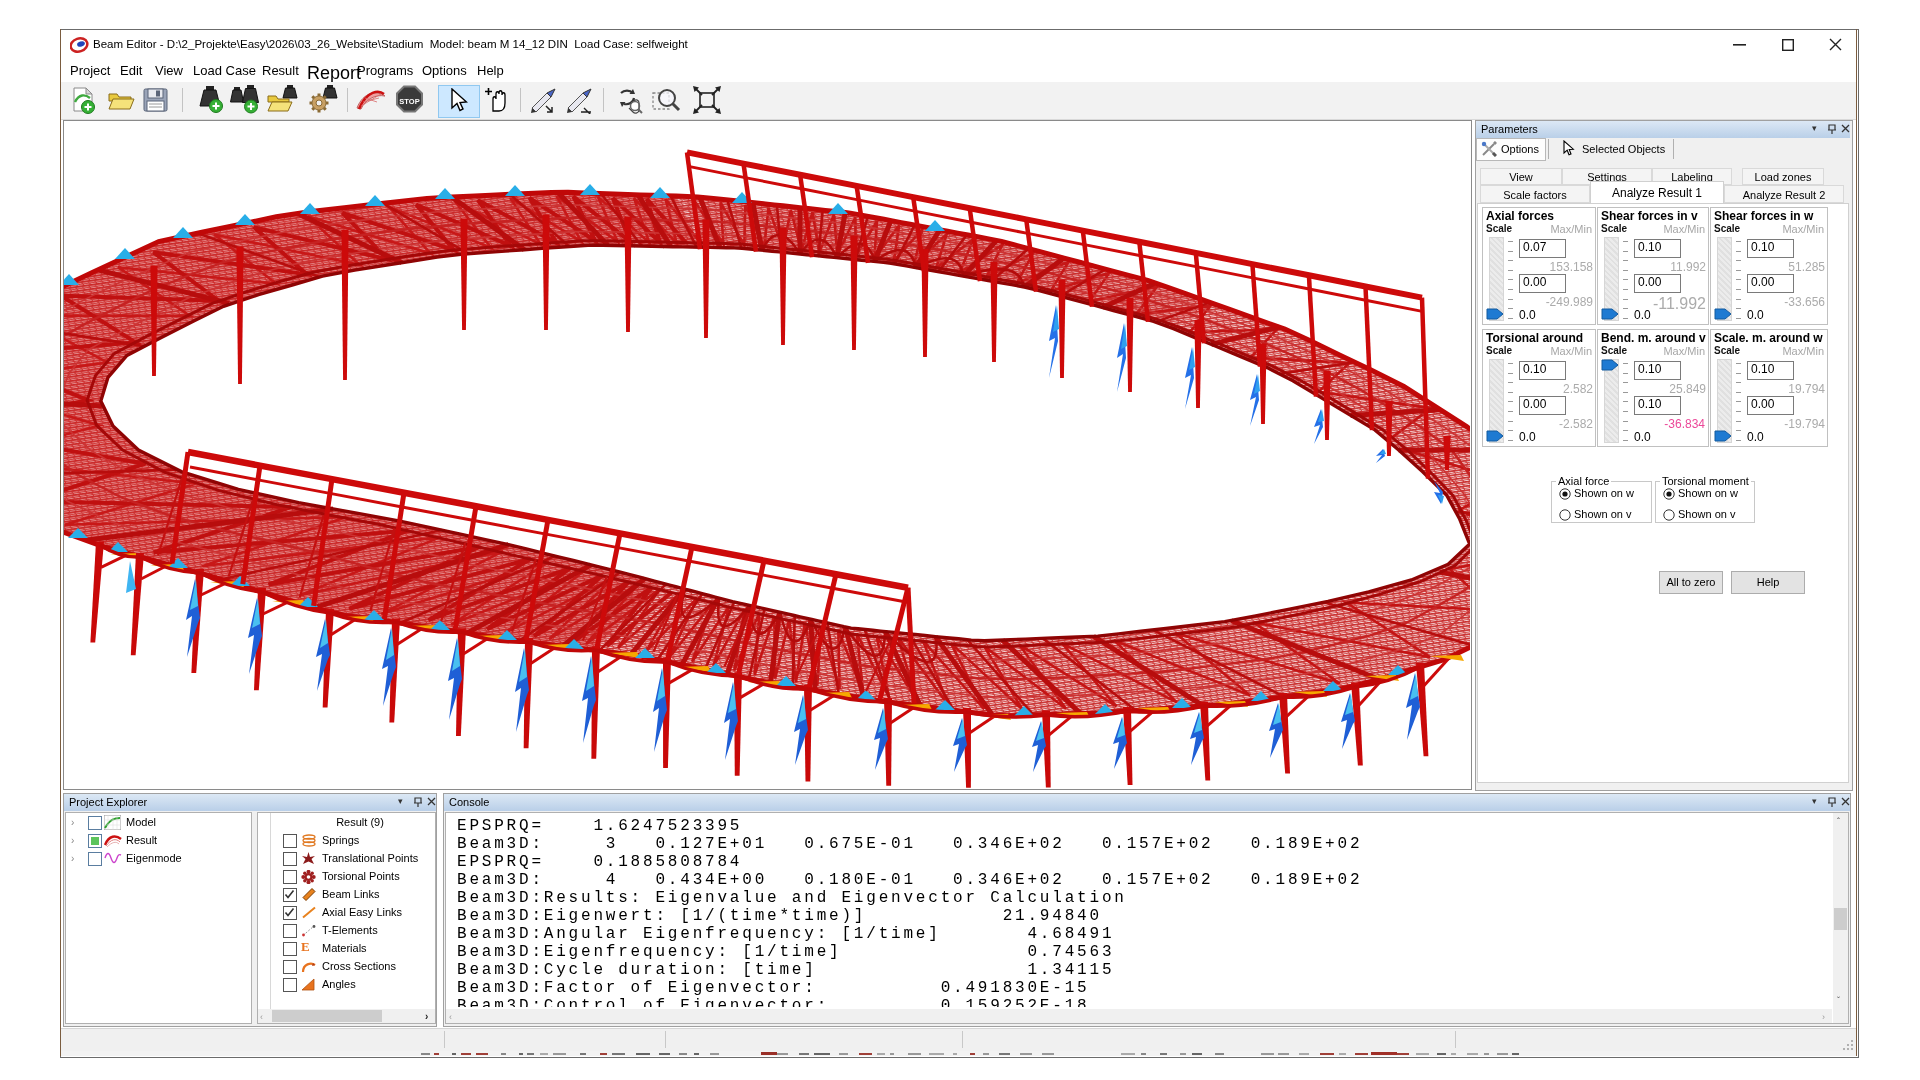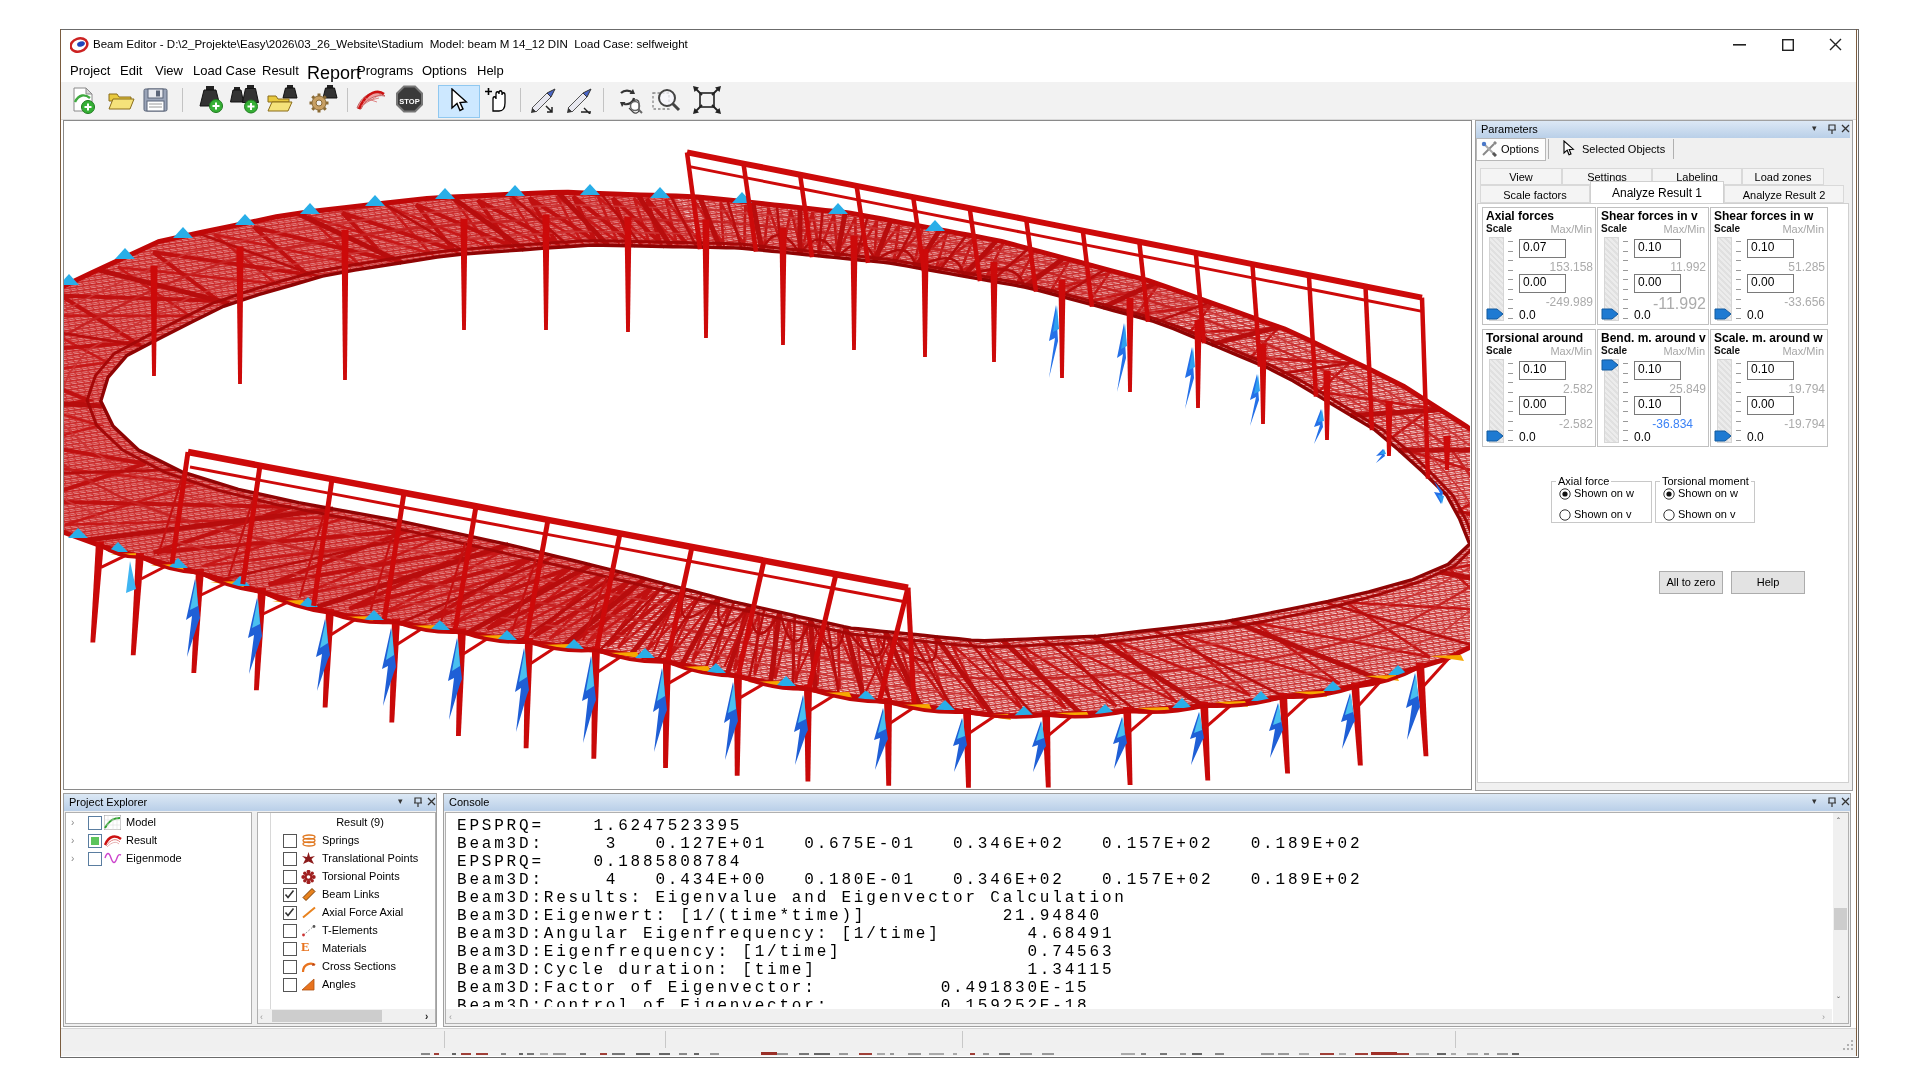--- a/index.html
+++ b/index.html
@@ -513,21 +513,21 @@
   </svg>
 <div style="position:absolute;left:1501px;top:143px;font-size:11px">Options</div>
 <div style="position:absolute;left:1548px;top:139px;width:1px;height:20px;background:#b0b0b0"></div>
 <svg style="position:absolute;left:1562px;top:140px" width="13" height="17" viewBox="0 0 13 17">
     <path d="M2 1 L2 13 L5.2 10.2 L7 14.8 L9 14 L7.2 9.4 L11.3 9.2 Z" fill="#fff" stroke="#000" stroke-width="1.1"></path>
   </svg>
 <div style="position:absolute;left:1582px;top:143px;font-size:11px">Selected Objects</div>
 <div style="position:absolute;left:1673px;top:139px;width:1px;height:20px;background:#b0b0b0"></div>
 <div style="position:absolute;left:1480px;top:168px;width:82px;height:17px;border:1px solid #d9d9d9;background:#f4f4f4;font-size:11px;text-align:center;padding-top:2px;box-sizing:border-box">View</div>
 <div style="position:absolute;left:1562px;top:168px;width:90px;height:17px;border:1px solid #d9d9d9;background:#f4f4f4;font-size:11px;text-align:center;padding-top:2px;box-sizing:border-box">Settings</div>
-<div style="position:absolute;left:1652px;top:168px;width:90px;height:17px;border:1px solid #d9d9d9;background:#f4f4f4;font-size:11px;text-align:center;padding-top:2px;box-sizing:border-box">Labeling</div>
+<div style="position:absolute;left:1652px;top:168px;width:80px;height:17px;border:1px solid #d9d9d9;background:#f4f4f4;font-size:11px;text-align:center;padding-top:2px;box-sizing:border-box">Labeling</div>
 <div style="position:absolute;left:1742px;top:168px;width:82px;height:17px;border:1px solid #d9d9d9;background:#f4f4f4;font-size:11px;text-align:center;padding-top:2px;box-sizing:border-box">Load zones</div>
 <div style="position:absolute;left:1480px;top:185px;width:110px;height:18px;border:1px solid #d9d9d9;background:#f4f4f4;font-size:11px;text-align:center;padding-top:3px;box-sizing:border-box">Scale factors</div>
 <div style="position:absolute;left:1724px;top:185px;width:120px;height:18px;border:1px solid #d9d9d9;background:#f4f4f4;font-size:11px;text-align:center;padding-top:3px;box-sizing:border-box">Analyze Result 2</div>
 <div style="position:absolute;left:1590px;top:181px;width:134px;height:22px;border:1px solid #d0d0d0;border-bottom:none;background:#fff;font-size:12px;text-align:center;padding-top:4px;box-sizing:border-box;z-index:3">Analyze Result 1</div>
 <div style="position:absolute;left:1477px;top:203px;width:372px;height:580px;background:#fff;border:1px solid #d0d0d0;box-sizing:border-box"></div>
 <div style="position:absolute;left:1482px;top:207px;width:112px;height:116px;border:1px solid #c0c0c0;background:#fff">
     <div style="position:absolute;left:3px;top:1px;font-size:12px;font-weight:bold;white-space:nowrap">Axial forces</div>
     <div style="position:absolute;left:3px;top:15px;font-size:10px;color:#111;font-weight:bold">Scale</div>
     <div style="position:absolute;right:3px;top:15px;font-size:11px;color:#a6a6a6">Max/Min</div>
     <div style="position:absolute;left:6px;top:29px;width:13px;height:82px;background:repeating-linear-gradient(45deg,#ececec 0 2px,#e0e0e0 2px 4px);border:1px solid #d6d6d6"></div>
@@ -631,21 +631,21 @@
     <div style="position:absolute;left:25px;top:81px;width:5px;height:1px;background:#999"></div>
     <div style="position:absolute;left:25px;top:91px;width:5px;height:1px;background:#999"></div>
     <div style="position:absolute;left:25px;top:100px;width:5px;height:1px;background:#999"></div>
     <div style="position:absolute;left:25px;top:110px;width:5px;height:1px;background:#999"></div>
     <svg style="position:absolute;left:3px;top:29px" width="19" height="12" viewBox="0 0 19 12">
       <path d="M1 1 h10 l6 5 -6 5 h-10 z" fill="#1e7ad2" stroke="#135a9e"></path>
     </svg>
     <div style="position:absolute;left:36px;top:31px;width:42px;height:17px;border:1px solid #7a7a7a;font-size:12px;padding-left:3px;background:#fff">0.10</div>
     <div style="position:absolute;right:2px;top:52px;font-size:12px;color:#ababab">25.849</div>
     <div style="position:absolute;left:36px;top:66px;width:42px;height:17px;border:1px solid #7a7a7a;font-size:12px;padding-left:3px;background:#fff">0.10</div>
-    <div style="position:absolute;right:15px;top:87px;font-size:12px;color:#3b82f6">-36.834</div>
+    <div style="position:absolute;right:3px;top:87px;font-size:12px;color:#ec4899">-36.834</div>
     <div style="position:absolute;left:36px;top:100px;font-size:12px">0.0</div>
   </div>
 <div style="position:absolute;left:1710px;top:329px;width:116px;height:116px;border:1px solid #c0c0c0;background:#fff">
     <div style="position:absolute;left:3px;top:1px;font-size:12px;font-weight:bold;white-space:nowrap">Scale. m. around w</div>
     <div style="position:absolute;left:3px;top:15px;font-size:10px;color:#111;font-weight:bold">Scale</div>
     <div style="position:absolute;right:3px;top:15px;font-size:11px;color:#a6a6a6">Max/Min</div>
     <div style="position:absolute;left:6px;top:29px;width:13px;height:82px;background:repeating-linear-gradient(45deg,#ececec 0 2px,#e0e0e0 2px 4px);border:1px solid #d6d6d6"></div>
     <div style="position:absolute;left:25px;top:33px;width:5px;height:1px;background:#999"></div>
     <div style="position:absolute;left:25px;top:43px;width:5px;height:1px;background:#999"></div>
     <div style="position:absolute;left:25px;top:52px;width:5px;height:1px;background:#999"></div>
@@ -771,21 +771,21 @@
     <path d="M2 11 L11 2 L14 5 L5 14 Z" transform="translate(0,-1.5)" fill="#e8821e" stroke="#7a3a00" stroke-width="1"></path>
   </svg>
 <div style="position:absolute;left:322px;top:888px;font-size:11px;white-space:nowrap">Beam Links</div>
 <div style="position:absolute;left:283px;top:906px;width:12px;height:12px;border:1px solid #555;background:#fff"></div>
 <svg style="position:absolute;left:284px;top:907px" width="11" height="11">
     <path d="M1.5 5.5 L4 8.5 L9.5 1.5" fill="none" stroke="#333" stroke-width="1.6"></path>
   </svg>
 <svg style="position:absolute;left:301px;top:906px" width="16" height="13">
     <line x1="2" y1="11.5" x2="14" y2="1.5" stroke="#e8821e" stroke-width="2"></line>
   </svg>
-<div style="position:absolute;left:322px;top:906px;font-size:11px;white-space:nowrap">Axial Force Axial</div>
+<div style="position:absolute;left:322px;top:906px;font-size:11px;white-space:nowrap">Axial Easy Links</div>
 <div style="position:absolute;left:283px;top:924px;width:12px;height:12px;border:1px solid #555;background:#fff"></div>
 <svg style="position:absolute;left:301px;top:924px" width="16" height="13">
     <line x1="2" y1="11.5" x2="13" y2="2" stroke="#999" stroke-width="1" stroke-dasharray="2 1.5"></line>
     <circle cx="2.5" cy="11" r="1.4" fill="#cc3333"></circle>
     <circle cx="13" cy="2.5" r="1.4" fill="#555"></circle>
   </svg>
 <div style="position:absolute;left:322px;top:924px;font-size:11px;white-space:nowrap">T-Elements</div>
 <div style="position:absolute;left:283px;top:942px;width:12px;height:12px;border:1px solid #555;background:#fff"></div>
 <div style="position:absolute;left:301px;top:939px;font-size:13px;font-weight:bold;color:#e8731e;font-family:Liberation Serif,serif">E</div>
 <div style="position:absolute;left:322px;top:942px;font-size:11px;white-space:nowrap">Materials</div>

